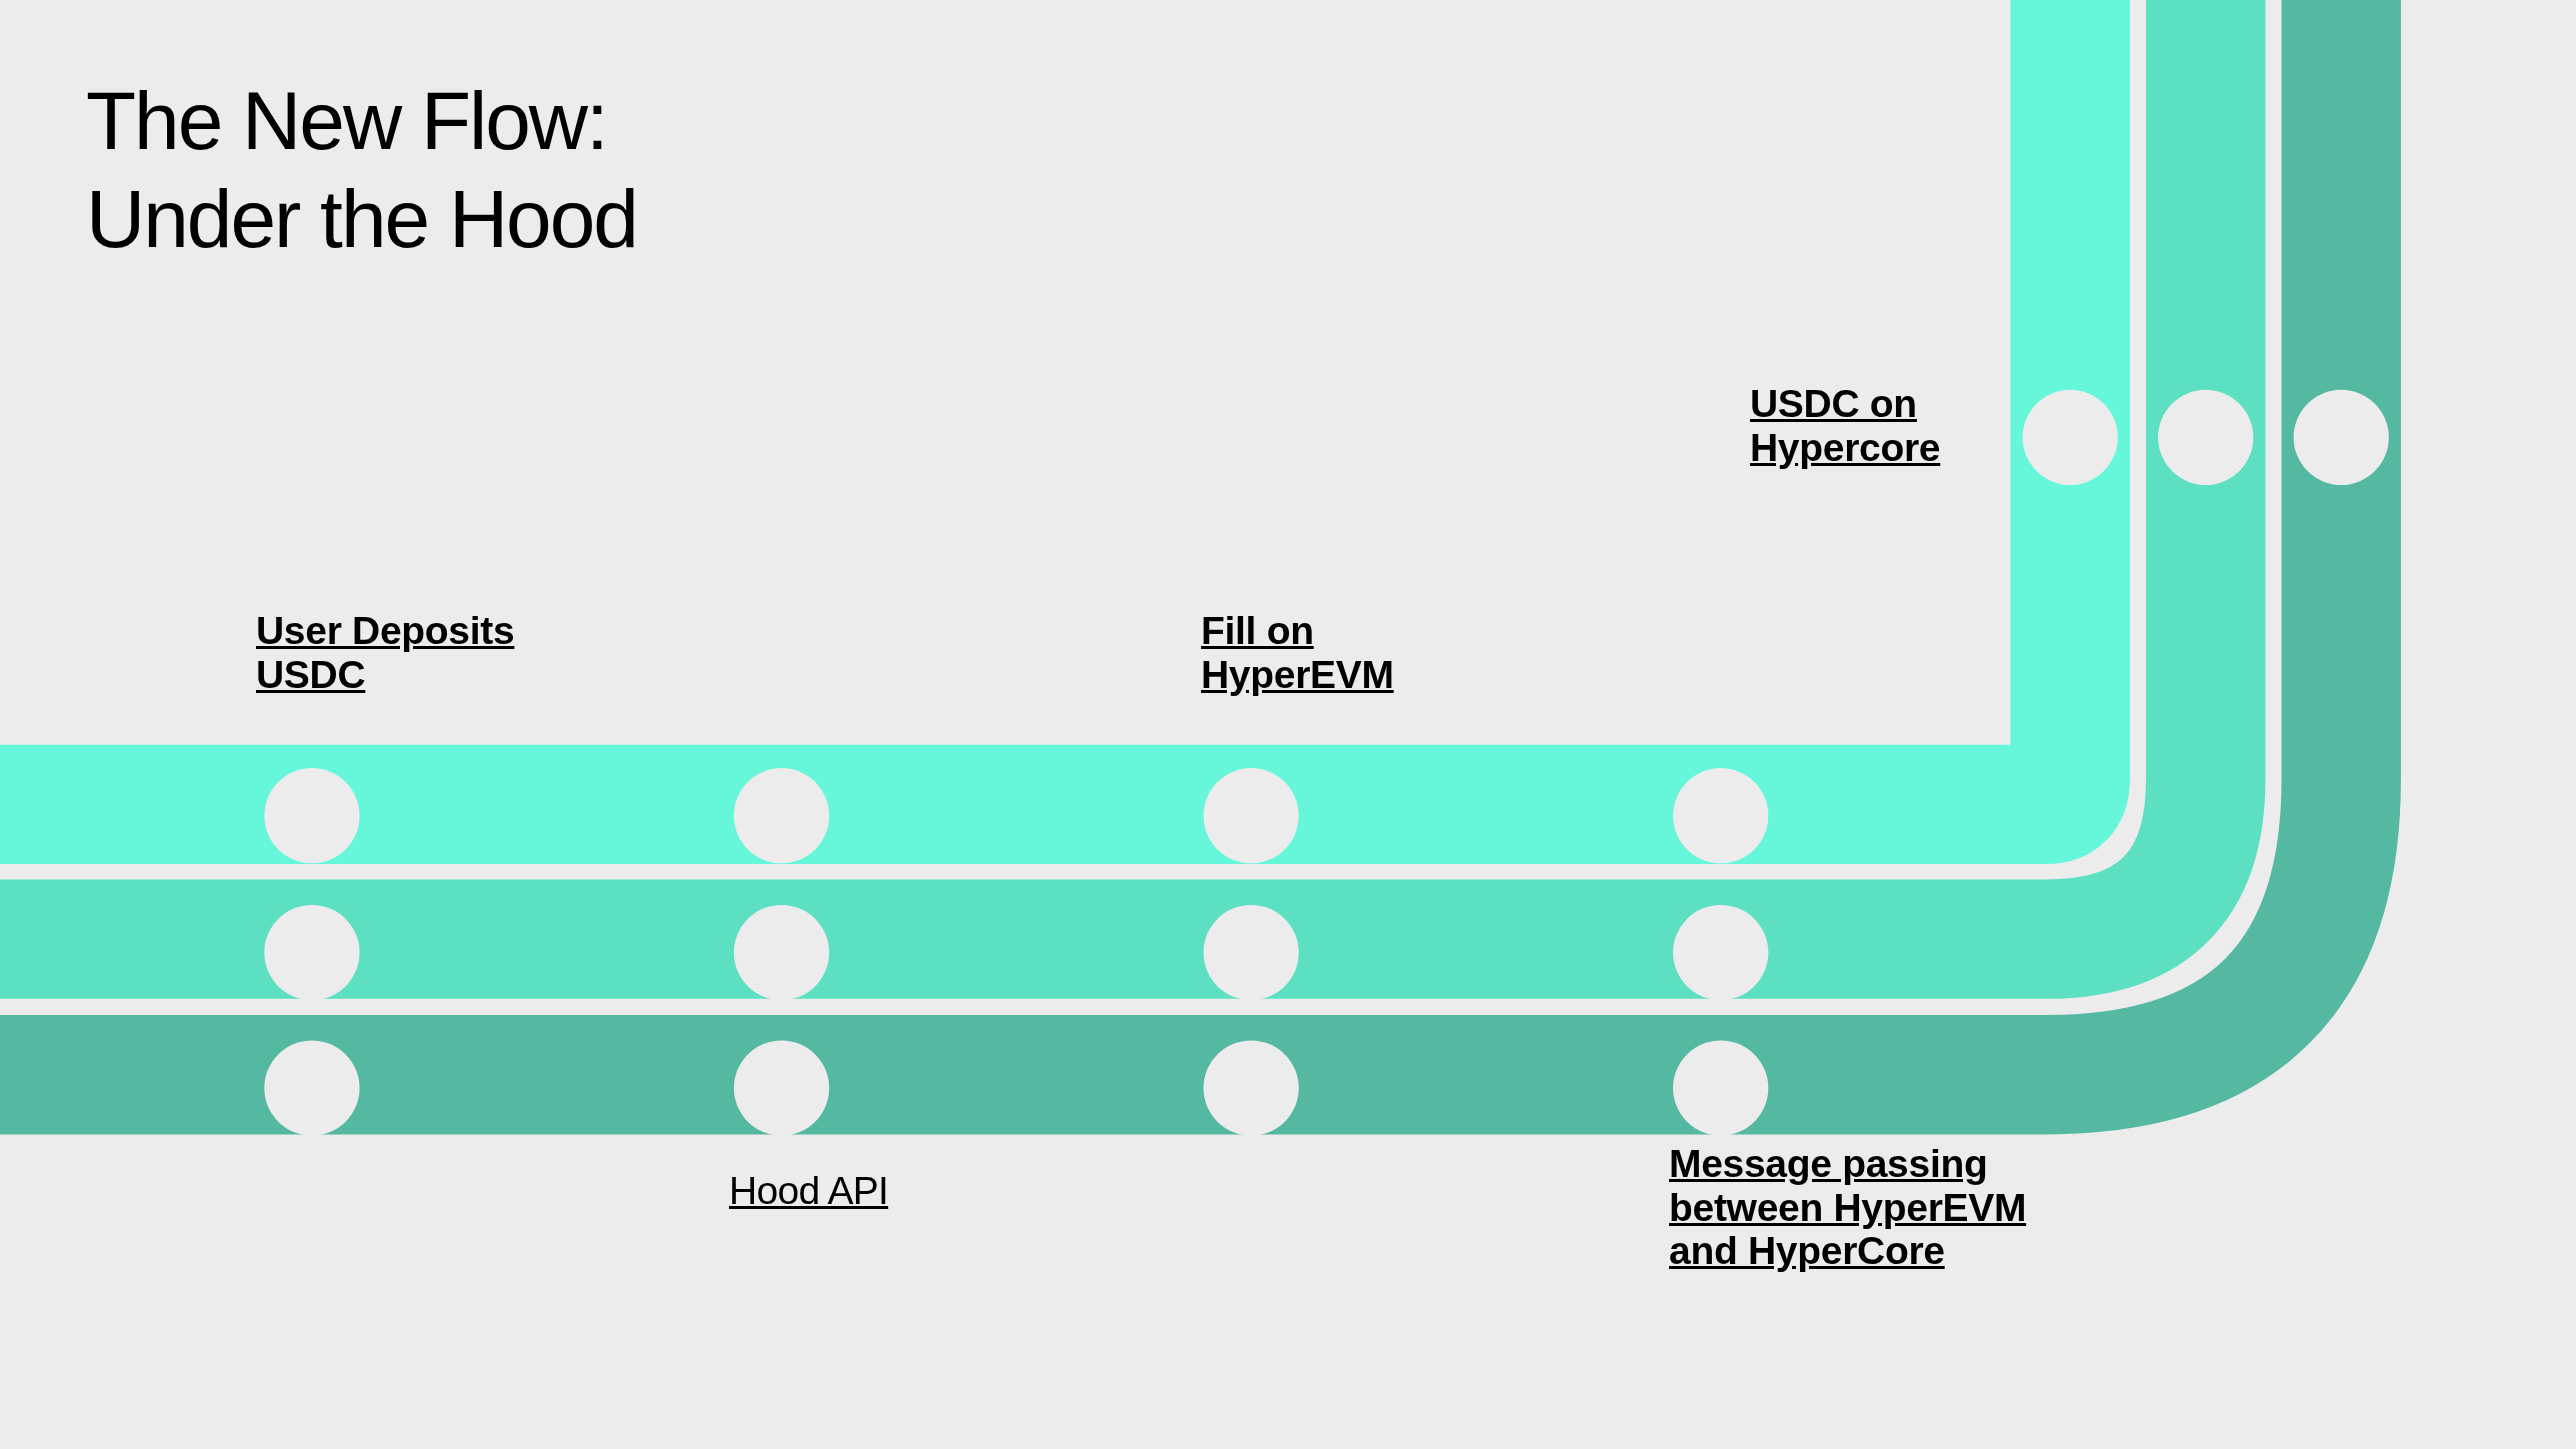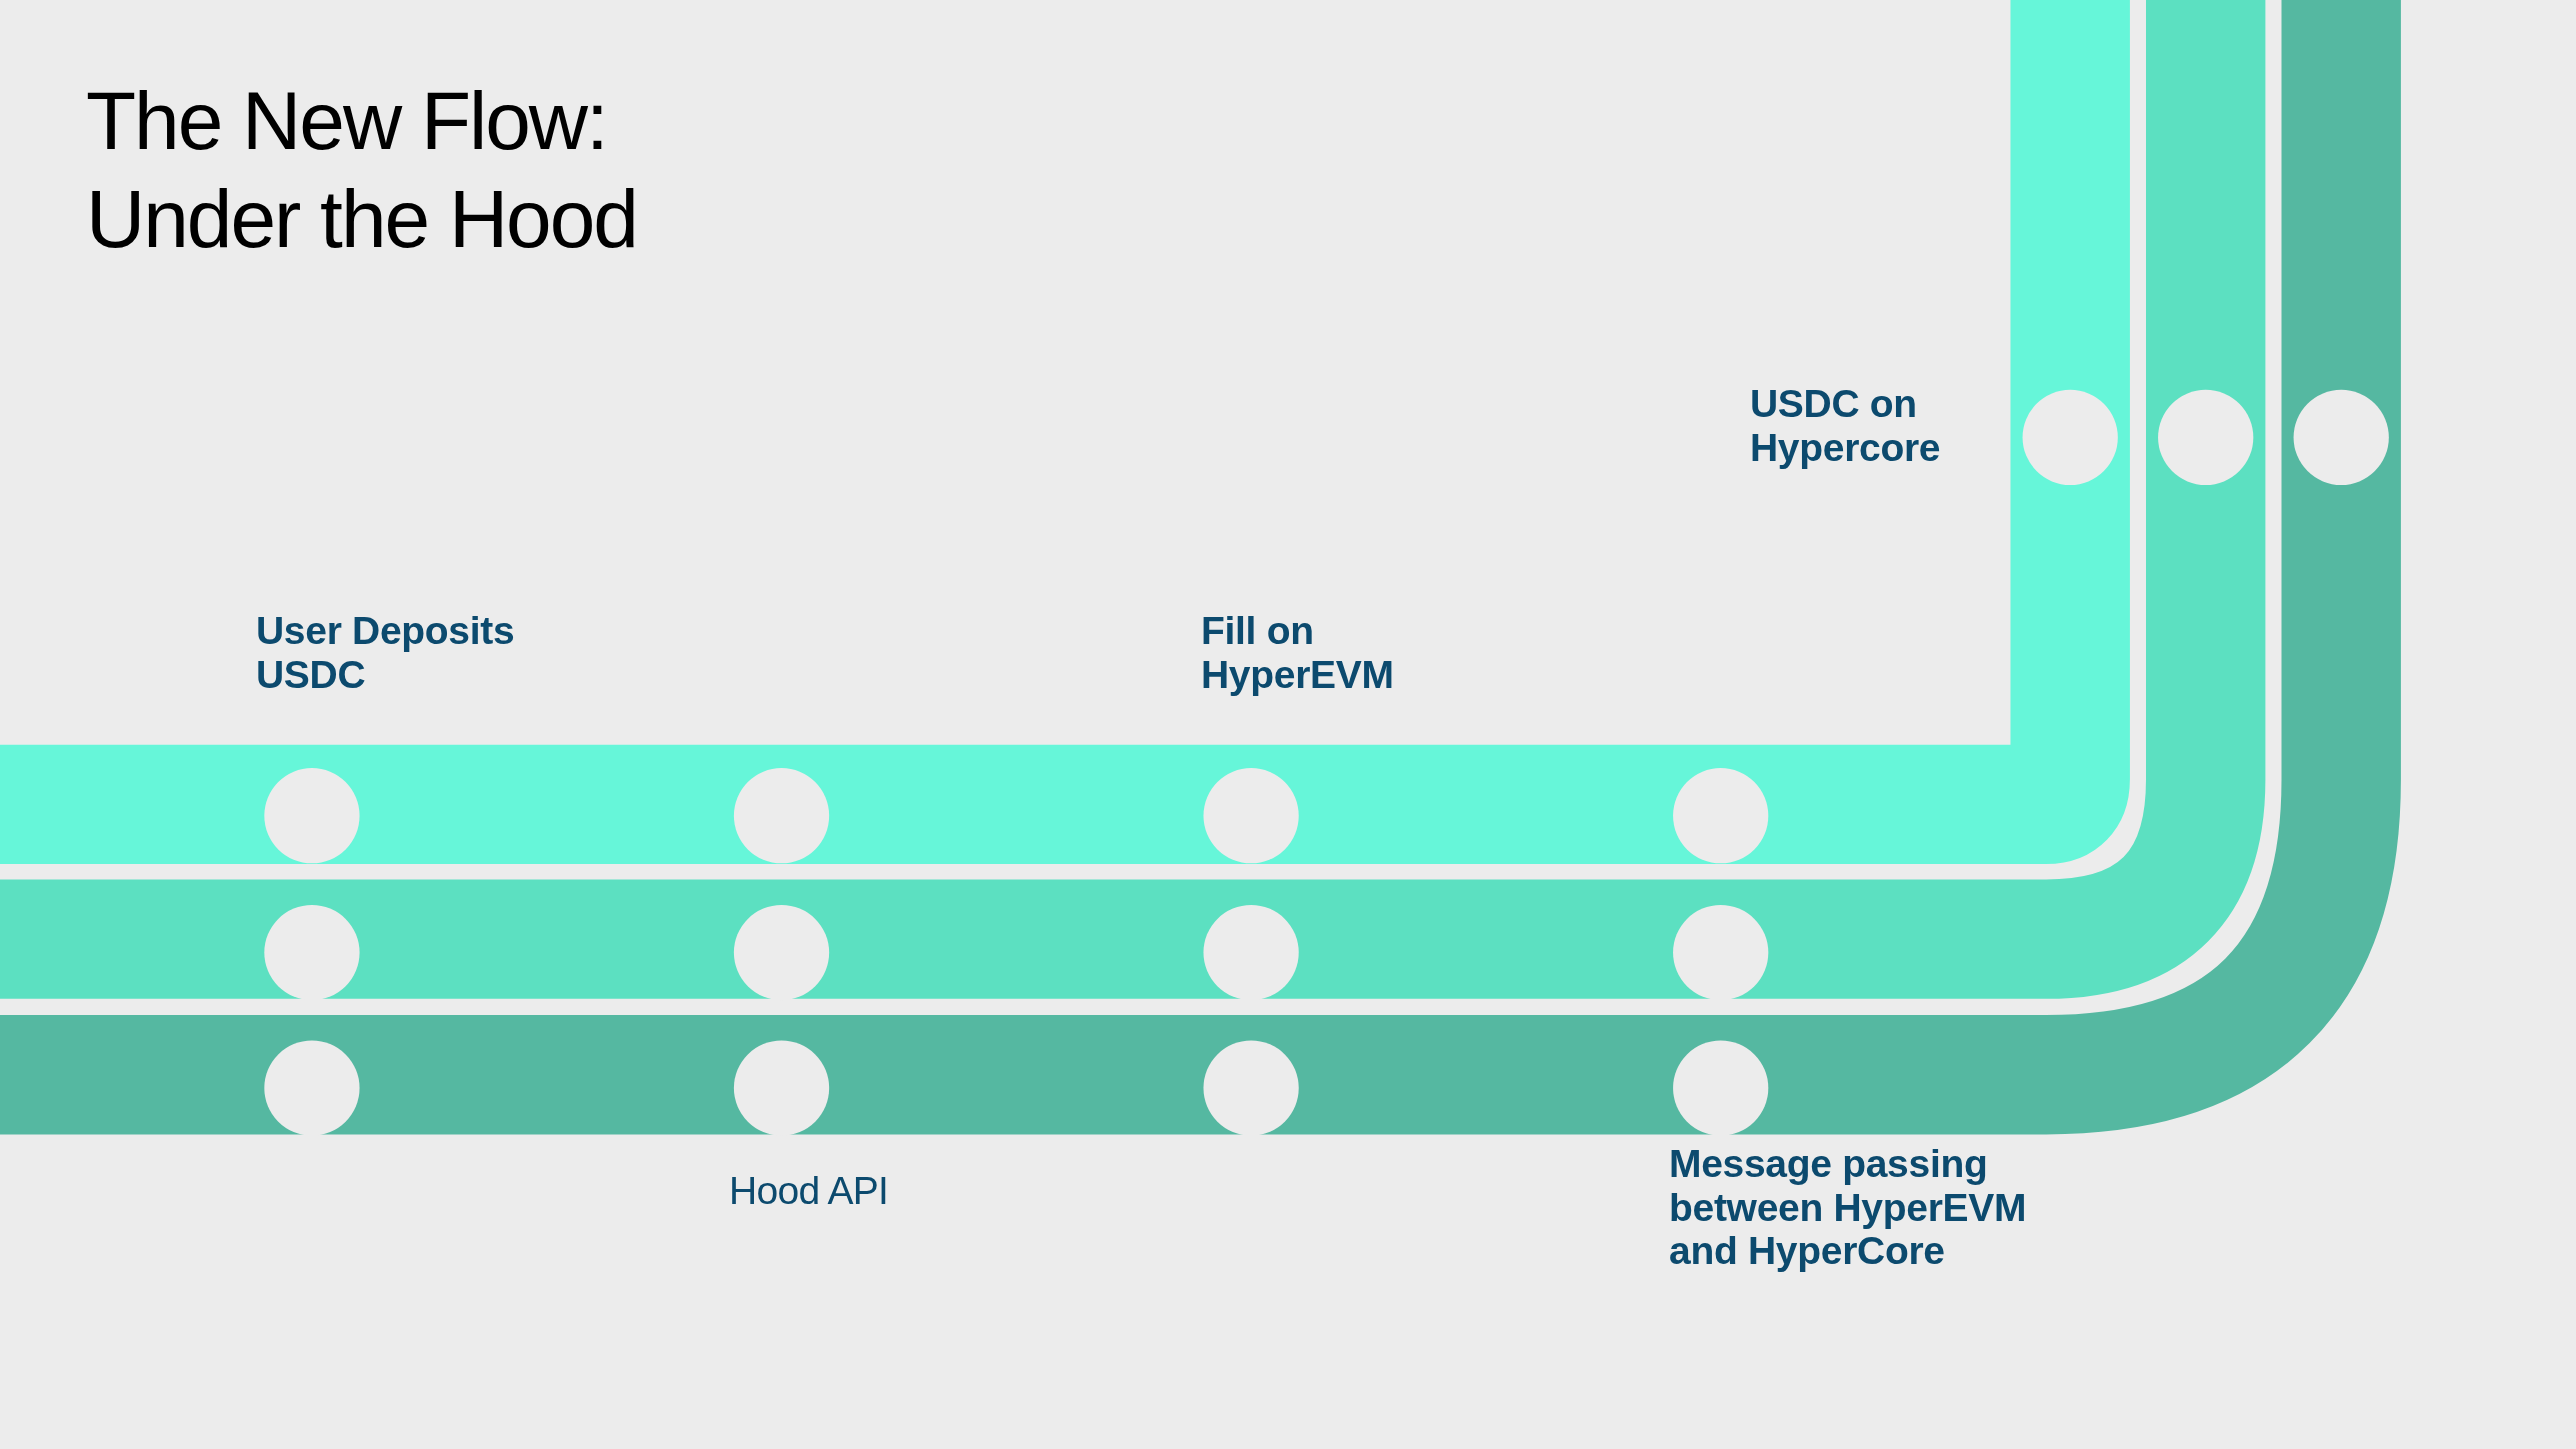--- a/index.html
+++ b/index.html
@@ -17,26 +17,27 @@
   }
   #flow-svg {
     position: absolute;
     inset: 0;
     width: 2576px;
     height: 1449px;
     display: block;
   }
   .label {
     position: absolute;
-    color: #0c4a6e;
+    color: #000000;
     font-family: "Liberation Sans", sans-serif;
     font-weight: bold;
     letter-spacing: -0.3px;
     line-height: 1.12;
     white-space: pre-line;
+    text-decoration: underline;
   }
   #page-title {
     position: absolute;
     left: 86px;
     top: 72px;
     color: #000000;
     font-family: "Liberation Sans", sans-serif;
     font-weight: 400;
     font-size: 82px;
     line-height: 1.2;

